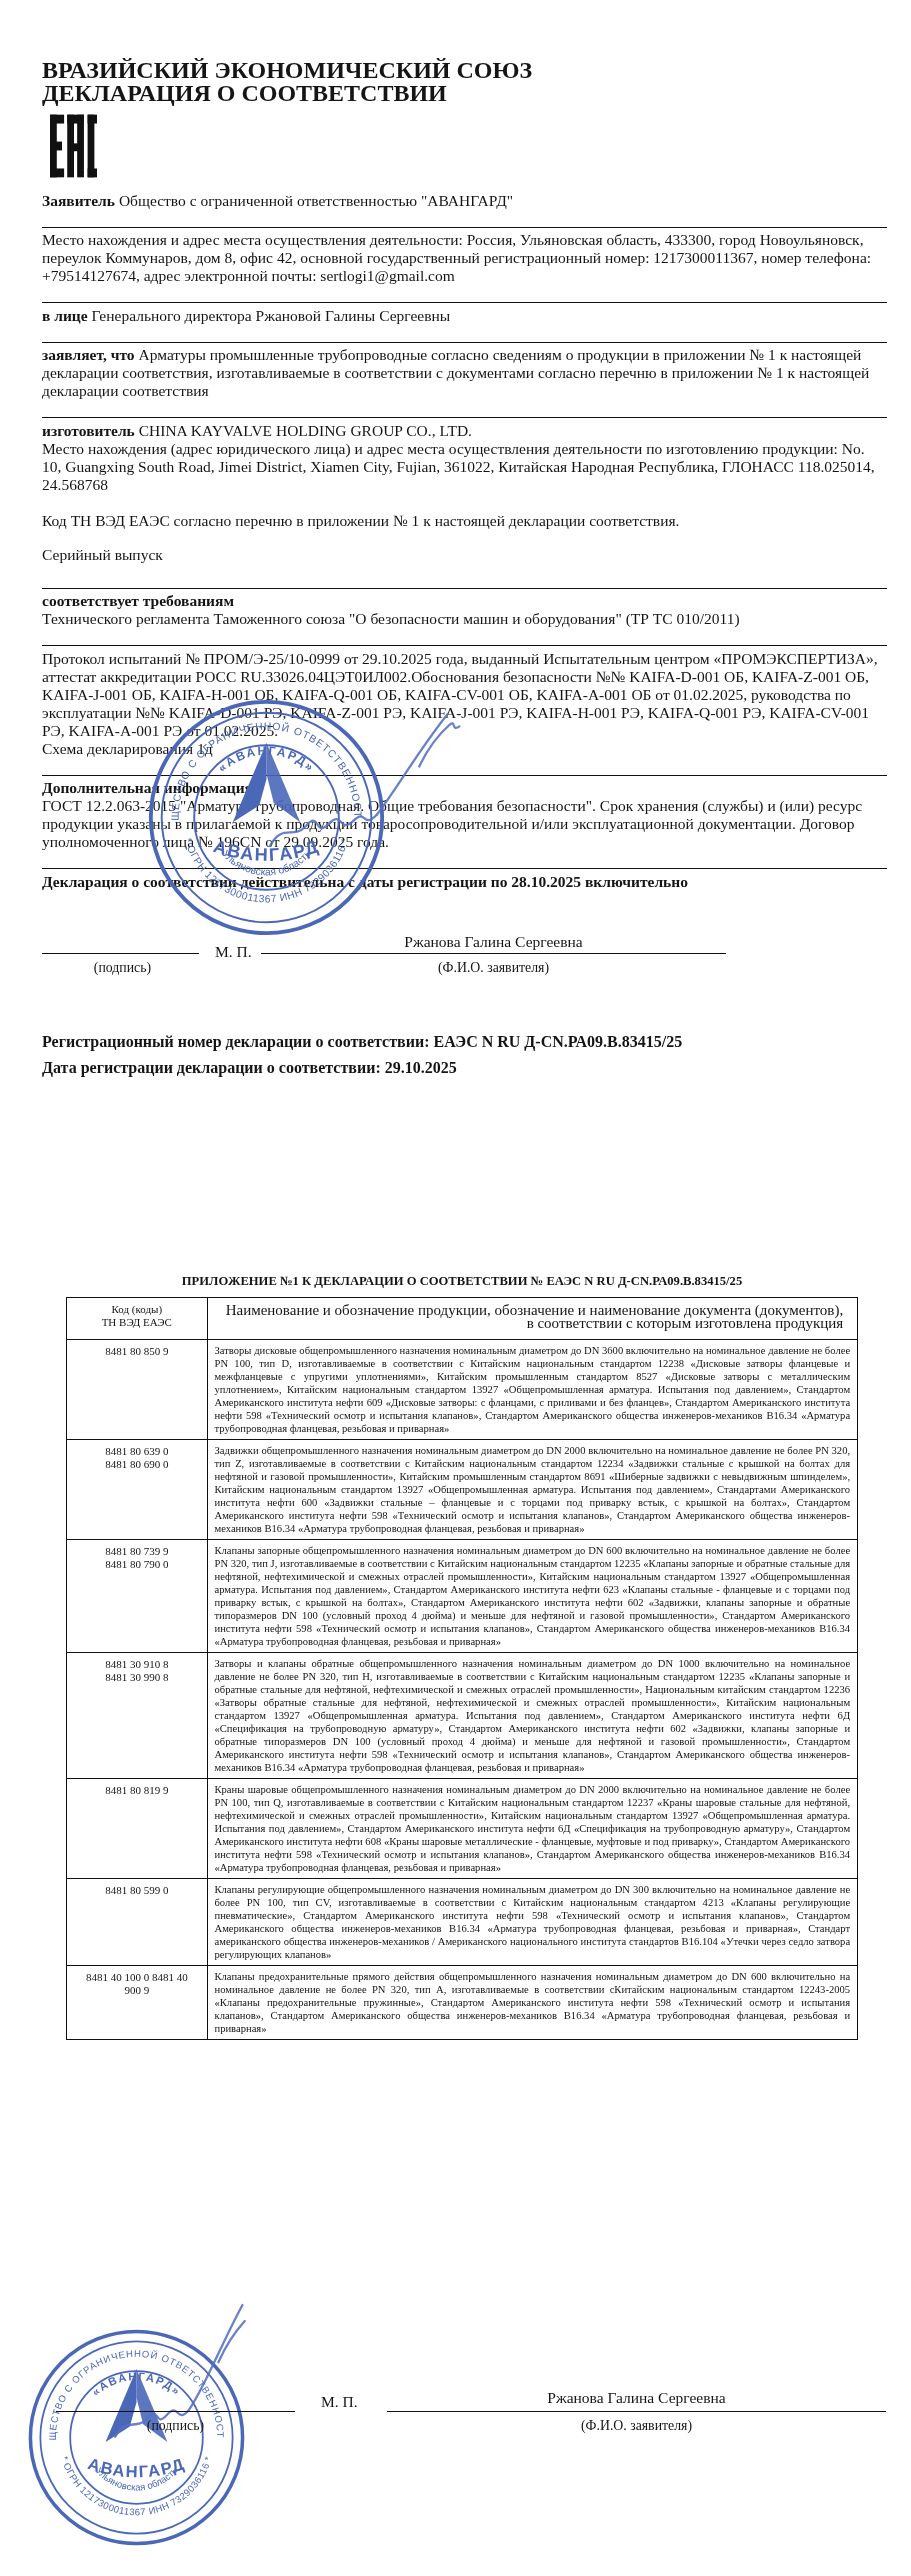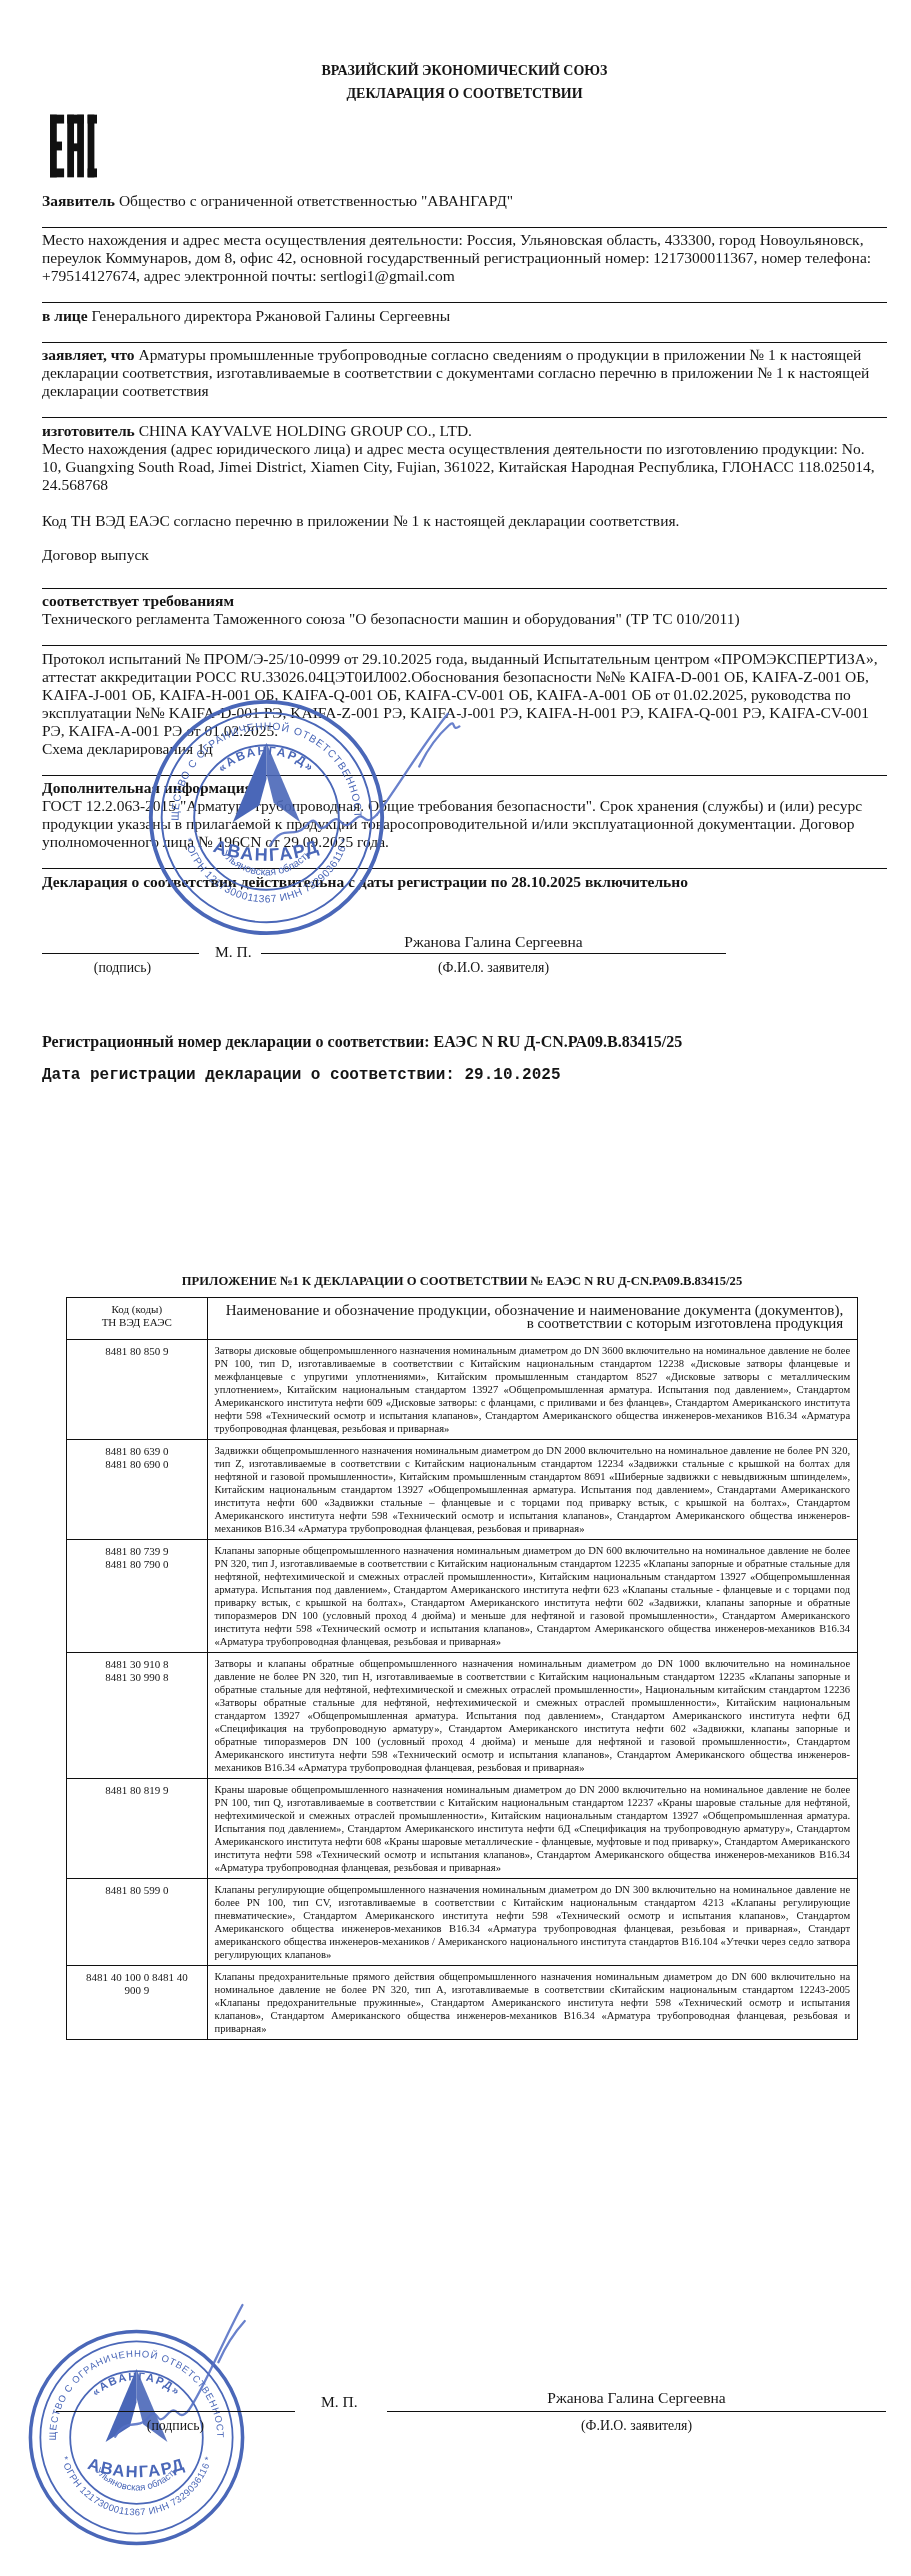--- a/index.html
+++ b/index.html
@@ -2,39 +2,39 @@
 <html style="font-size:9.2px"><head>
 <meta charset="utf-8">
 <style>
   html,body{margin:0;padding:0;background:#e8e8e8;}
   .page{
     position:relative;width:911px;height:2576px;margin:0 auto;
     background:#ffffff;overflow:hidden;color:#151515;
     font-family:"Liberation Serif","DejaVu Serif",serif;
   }
   .flow{position:absolute;left:42px;top:0;width:845px;}
-  .doc-title{margin-top:59px;text-align:center;font-weight:bold;font-size:14px;line-height:23px;}
+  .doc-title{margin-top:59px;text-align:left;font-weight:bold;font-size:24px;line-height:23px;}
   .eac-logo{position:absolute;left:50px;top:113px;}
   .sec{font-size:15.5px;line-height:18px;}
   .rule{border-bottom:1.7px solid #101010;}
   .b{font-weight:bold;}
   .sec .lead{font-weight:bold;}
   .pb{padding-bottom:17px;}
   .mt1{margin-top:87px;}
   .mt2{margin-top:3.4px;}
   .gap1{margin-top:18.4px;}
   .gap2{margin-top:16px;}
   .serial{padding-bottom:24px;}
   .sig-area{position:relative;height:137px;margin-top:5.7px;font-size:15.5px;}
   .sigline{position:absolute;height:0;border-bottom:1.7px solid #101010;}
   .sig-caption{position:absolute;font-size:13.8px;text-align:center;}
   .mp{position:absolute;font-size:15.5px;}
   .fio{position:absolute;text-align:center;font-size:15.5px;}
   .reg-lines{font-size:16px;line-height:18px;font-weight:bold;}
-  .reg-lines .line2{margin-top:15px;font-family:Liberation Mono, monospace;}
+  .reg-lines .line2{margin-top:8px;}
   .appendix{position:absolute;left:66px;top:1274px;width:792px;}
   .app-title{text-align:center;font-weight:bold;font-size:12.6px;line-height:15px;}
   table.app{border-collapse:collapse;width:100%;margin-top:8px;}
   table.app td,table.app th{border:1.7px solid #101010;vertical-align:top;margin-top:36px;}
   th.code-h,td.code-c{width:135px;text-align:center;font-weight:normal;
     font-size:11px;line-height:13.2px;padding:4.6px 2.3px;white-space:pre-line;}
   th.name-h{font-weight:normal;font-size:15px;line-height:13.2px;text-align:right;padding:5.7px 13.8px 9.2px;}
   td.name-c{font-size:10.6px;line-height:13px;text-align:justify;padding:3.4px 6.9px 4.6px;}
   .stamp-svg{position:absolute;}
   .squiggle{position:absolute;pointer-events:none;}
@@ -89,21 +89,21 @@
     </div>
     <div class="sec">
       <span>Место нахождения (адрес юридического лица) и адрес места осуществления деятельности по изготовлению продукции: No. 10, Guangxing South Road, Jimei District, Xiamen City, Fujian, 361022, Китайская Народная Республика, ГЛОНАСС 118.025014, 24.568768</span>
     </div>
 
     <div class="sec gap1">
       <span>Код ТН ВЭД ЕАЭС согласно перечню в приложении № 1 к настоящей декларации соответствия.</span>
     </div>
 
     <div class="sec gap2 serial rule">
-      <span>Договор выпуск</span>
+      <span>Серийный выпуск</span>
     </div>
 
     <div class="sec mt2 pb rule">
       <div class="b">соответствует требованиям</div>
       <div>Технического регламента Таможенного союза "О безопасности машин и оборудования" (ТР ТС 010/2011)</div>
     </div>
 
     <div class="sec mt2 pb rule">
       <div>Протокол испытаний № ПРОМ/Э-25/10-0999 от 29.10.2025 года, выданный Испытательным центром «ПРОМЭКСПЕРТИЗА», аттестат аккредитации РОСС RU.33026.04ЦЭТ0ИЛ002.Обоснования безопасности №№ KAIFA-D-001 ОБ, KAIFA-Z-001 ОБ, KAIFA-J-001 ОБ, KAIFA-H-001 ОБ, KAIFA-Q-001 ОБ, KAIFA-CV-001 ОБ, KAIFA-A-001 ОБ от 01.02.2025, руководства по эксплуатации №№ KAIFA-D-001 РЭ, KAIFA-Z-001 РЭ, KAIFA-J-001 РЭ, KAIFA-H-001 РЭ, KAIFA-Q-001 РЭ, KAIFA-CV-001 РЭ, KAIFA-A-001 РЭ от 01.02.2025.</div>
       <div>Схема декларирования 1д</div>

